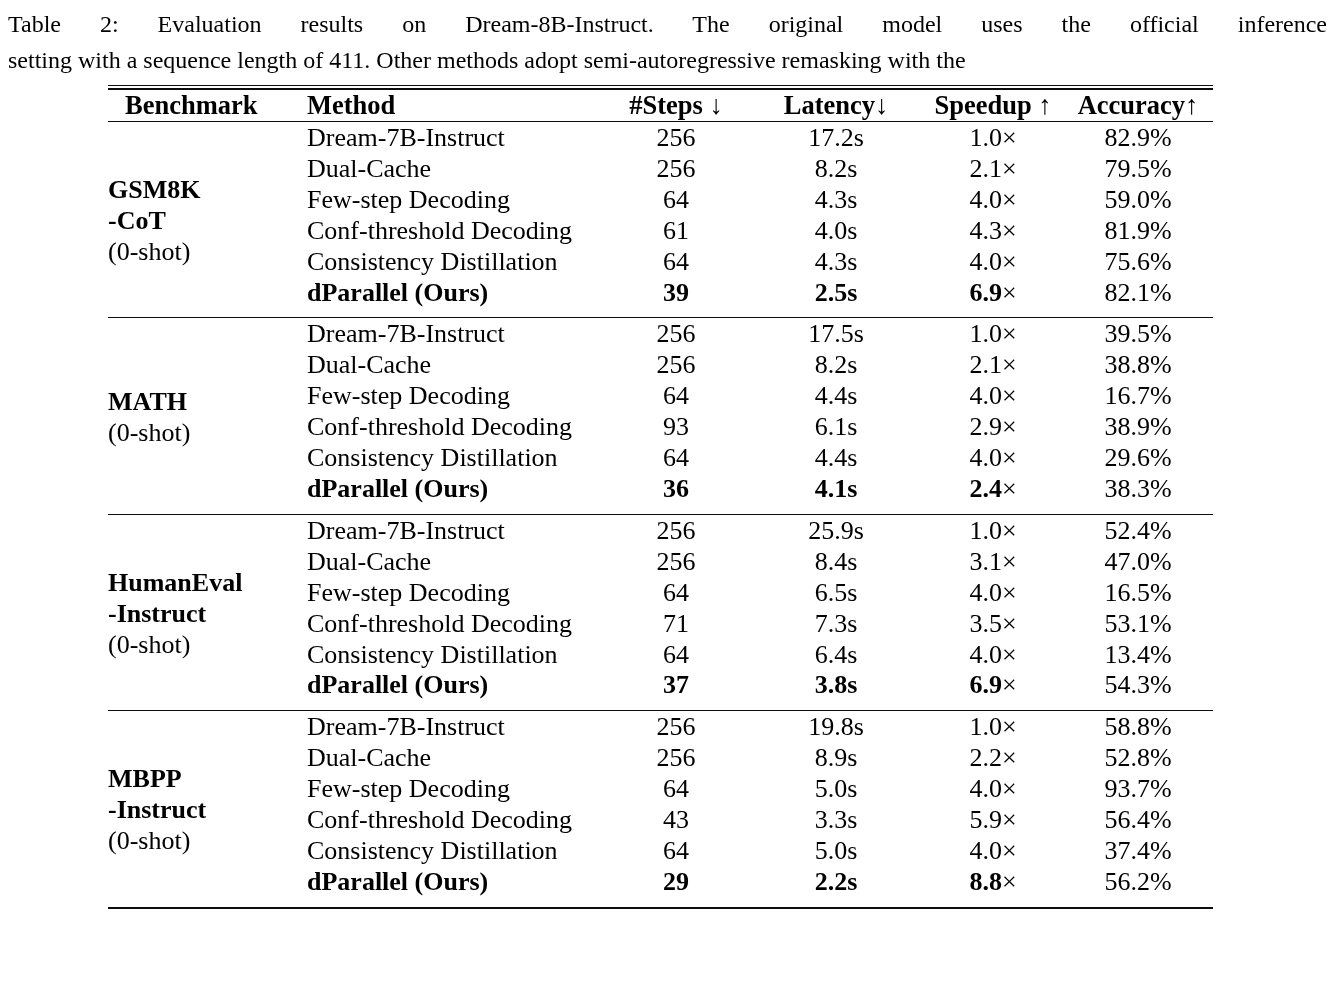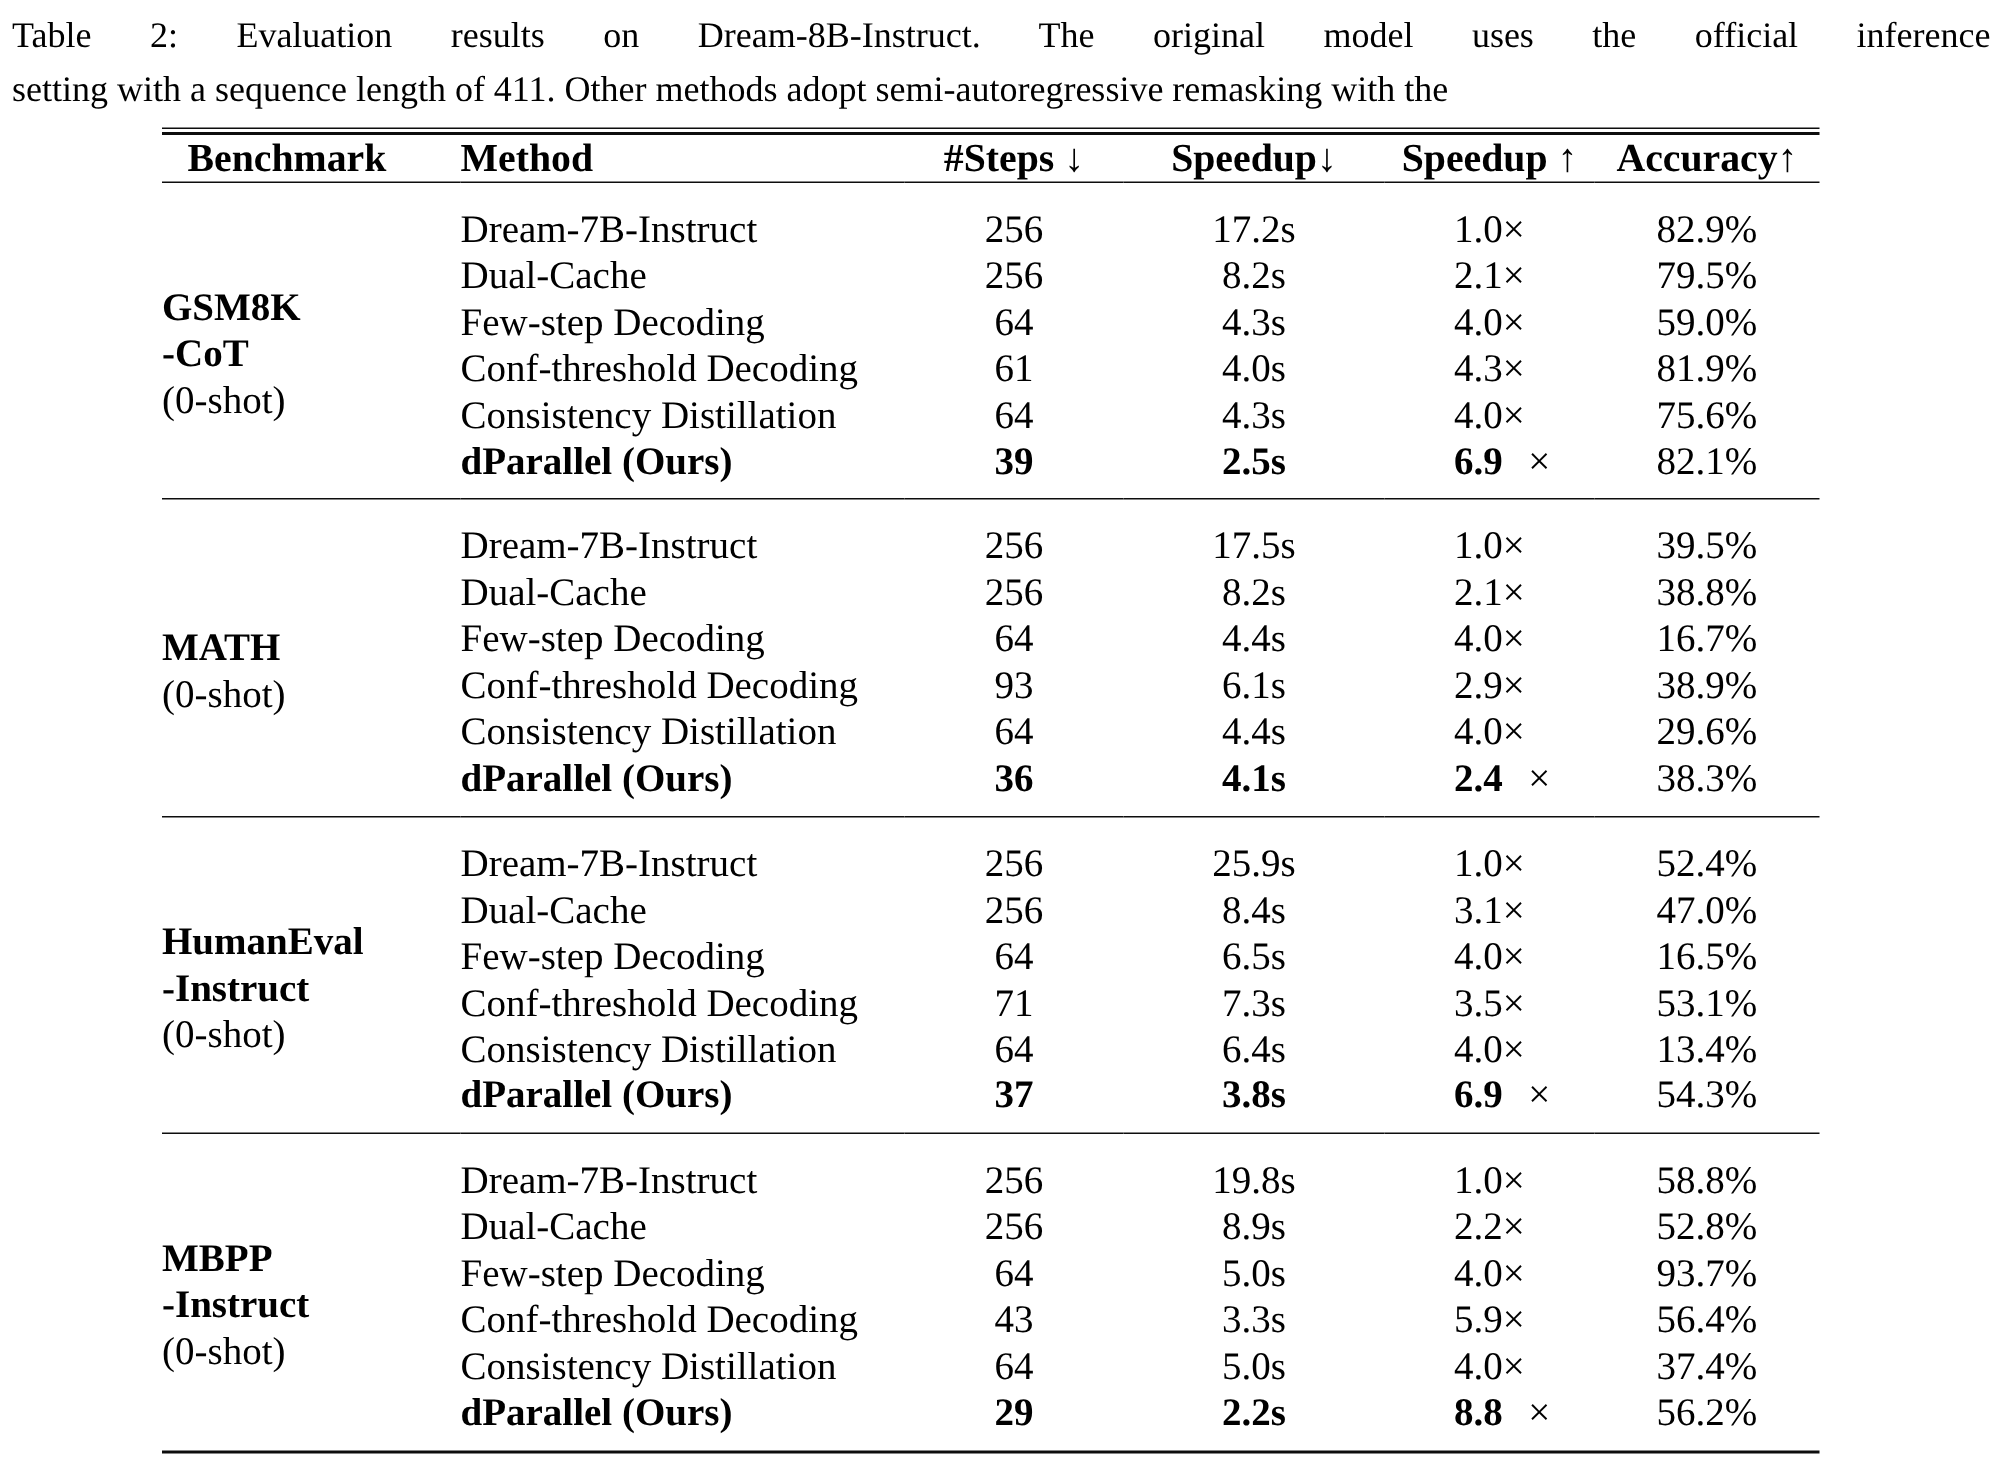--- a/index.html
+++ b/index.html
@@ -33,30 +33,30 @@
     font-weight:bold; font-size:26.5px;
     padding-top:8px; padding-bottom:8px;
     border-bottom:1.7px solid #0d0d0d;
     text-align:center; vertical-align:middle;
   }
   thead th.left { text-align:left; }
   thead th.bench-h { padding-left:17px;margin-top:44px; }
 
   tbody tr:first-child td { border-top:1.7px solid #0d0d0d; }
   tbody td { line-height:30.9px; vertical-align:middle; }
-  tbody tr:first-child td { padding-top:16px; }
+  tbody tr:first-child td { padding-top:1px; }
   tbody tr:last-child td { padding-bottom:9px; }
 
   td.bench { padding-left:17px; vertical-align:middle; text-align:left; }
   .bench-name { font-weight:bold; line-height:31px; }
   .bench-setting { font-weight:normal; line-height:31px; }
 
   td.method { text-align:left; }
   td.num { text-align:center; }
-  td.hl, td.hl span { font-weight:bold;margin-left:17px; }
+  td.hl, td.hl span { font-weight:bold; }
   td.speedup span.times { font-weight:normal; }
   td.accuracy { font-weight:normal; }
 </style>
 </head>
 <body>
 
 <div class="caption">
   <div class="cap-line">Table 2: Evaluation results on Dream-8B-Instruct. The original model uses the official inference</div>
   <div class="cap-line">setting with a sequence length of 411. Other methods adopt semi-autoregressive remasking with the</div>
 </div>
@@ -70,21 +70,21 @@
       <col style="width:146px">
       <col style="width:174px">
       <col style="width:140px">
       <col style="width:150px">
     </colgroup>
     <thead>
       <tr>
         <th class="left bench-h">Benchmark</th>
         <th class="left">Method</th>
         <th>#Steps ↓</th>
-        <th>Speedup↓</th>
+        <th>Latency↓</th>
         <th>Speedup ↑</th>
         <th>Accuracy↑</th>
       </tr>
     </thead>
   <tbody>
         <tr>
           <td rowspan="6" class="bench">
             <div class="bench-name">GSM8K</div>
             <div class="bench-name">-CoT</div>
             <div class="bench-setting">(0-shot)</div>

